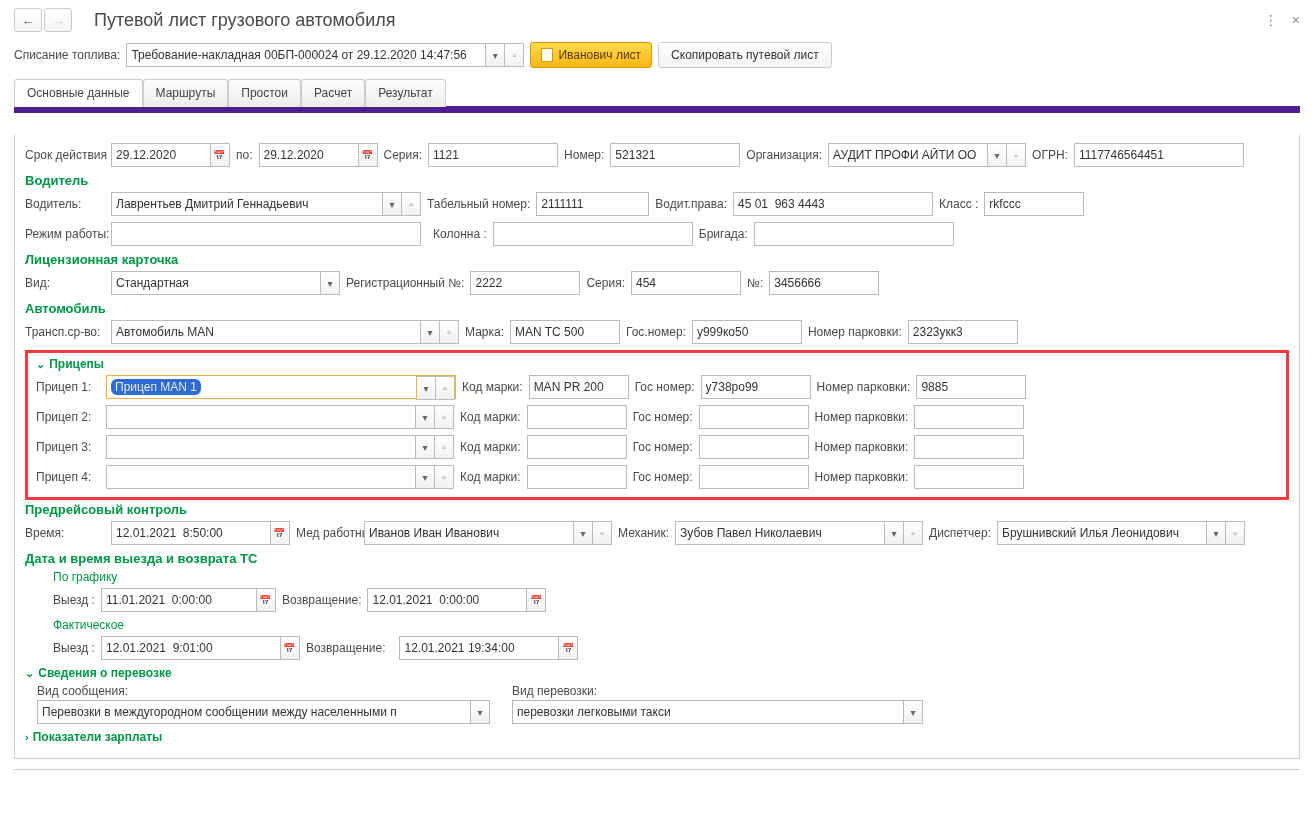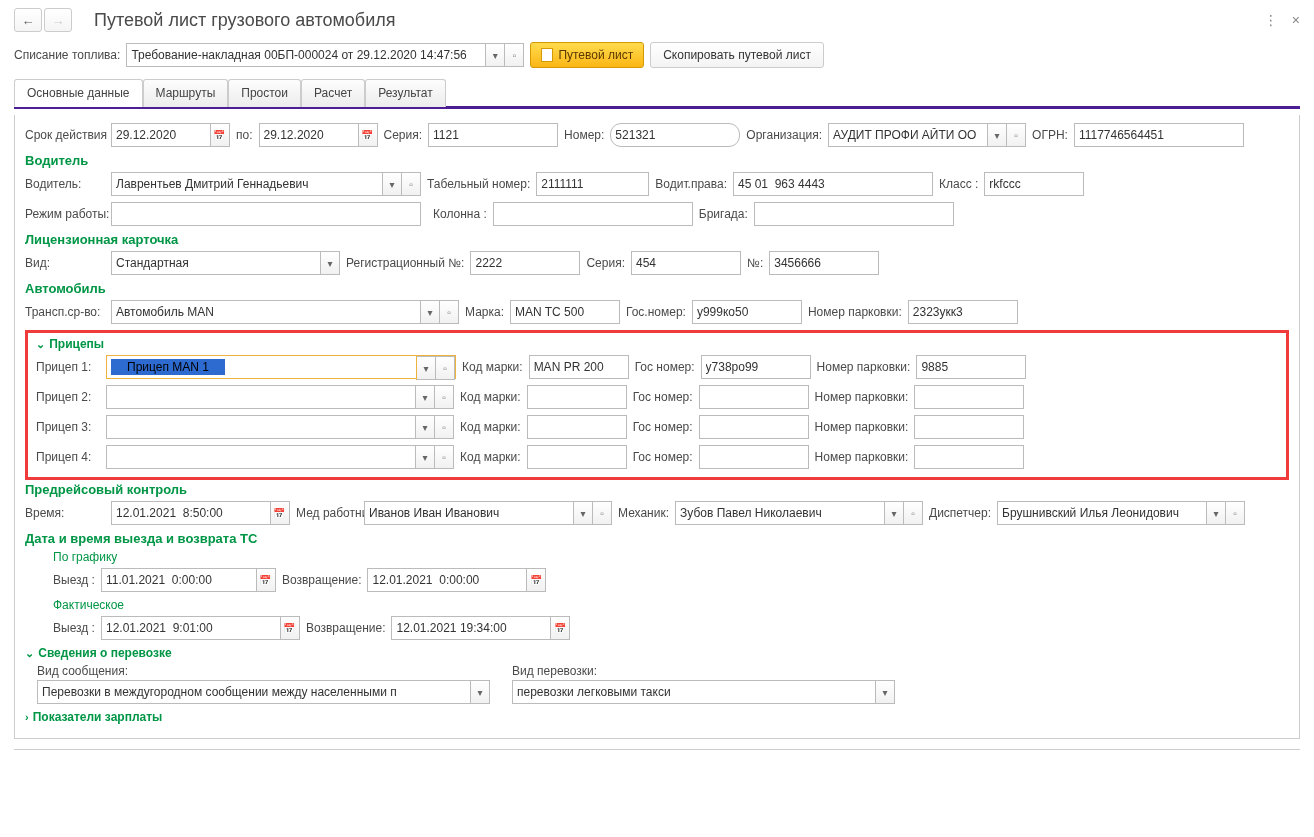--- a/index.html
+++ b/index.html
@@ -13,30 +13,30 @@
 .toolbar-row { display:flex; align-items:center; gap:6px; margin-bottom:10px; }
 .label { color:#4a4a4a; white-space:nowrap; }
 .caret-label { color:#4a4a4a; cursor:pointer; }
 .input { height:24px; border:1px solid #bbb; padding:0 4px; background:#fff; color:#333;}
 .input-group { display:flex; align-items:stretch; }
 .input-group .input { border-right:none; }
 .ig-btn { width:20px; height:24px; border:1px solid #bbb; background:linear-gradient(#fff,#f1f1f1); display:flex; align-items:center; justify-content:center; cursor:pointer; font-size:10px; color:#666; margin-left:-1px;}
 .btn-yellow { height:26px; background:linear-gradient(#ffdb4d,#fbb615); border:1px solid #d69a00; border-radius:3px; padding:0 10px; display:flex; align-items:center; gap:5px; cursor:pointer; color:#5a3900;}
 .btn-yellow .doc-icon{width:12px;height:14px;background:#fff;border:1px solid #d69a00;}
 .btn-gray { height:26px; background:linear-gradient(#fff,#f3f3f3); border:1px solid #ccc; border-radius:3px; padding:0 12px; cursor:pointer; color:#333;}
-.tabs { display:flex; border-bottom:3px solid #4c1d95; margin-bottom:6px;}
+.tabs { display:flex; border-bottom:7px solid #4c1d95; margin-bottom:22px;}
 .tab { padding:6px 12px; border:1px solid #ccc; border-bottom:none; background:linear-gradient(#fdfdfd,#ececec); margin-right:0px; cursor:pointer; position:relative; top:1px; border-radius:3px 3px 0 0; color:#444;}
 .tab.active { background:#fff; border-bottom:1px solid #fff; }
 .content { border:1px solid #ccc; border-top:none; padding:8px 10px 14px 10px; }
 .row { display:flex; align-items:center; gap:6px; margin-bottom:6px; flex-wrap:nowrap; }
 .section-title { color:#009646; font-weight:bold; font-size:13px; margin:6px 0 4px 0; display:flex; align-items:center; gap:4px;}
 .section-title .chev { color:#009646; cursor:pointer; font-size:11px;}
 .sub-title { color:#009646; font-size:12px; margin:2px 0 4px 28px;}
 .highlight-box { border:3px solid #ef3b3b; padding:4px 8px 8px 8px; margin:2px 0;}
-.selected-text { background:#2d6bd1; color:#000000; padding:1px 16px; }
+.selected-text { background:#2d6bd1; color:#e5e5e5; padding:1px 4px;border-radius:6px; }
 .input-sel-wrap { border:1px solid #f0b23e; height:24px; display:flex; align-items:stretch; }
 .input-sel-wrap .sel-inner{flex:1; padding:0 4px; display:flex; align-items:center;}
 .footer-line { border-top:1px solid #ccc; margin-top:10px;}
 </style>
 </head>
 <body>
 
 <div class="titlebar">
   <button class="nav-btn">←</button>
   <button class="nav-btn disabled">→</button>
@@ -49,21 +49,21 @@
 
 <div class="toolbar-row">
   <span class="label">Списание топлива:</span>
   <div class="input-group">
     <input class="input" style="width: 360px;" value="Требование-накладная 00БП-000024 от 29.12.2020 14:47:56">
     <div class="ig-btn">▾</div>
     <div class="ig-btn">▫</div>
   </div>
   <button class="btn-yellow">
     <span class="doc-icon"></span>
-    <span>Путевой лист</span>
+    <span>Иванович лист</span>
   </button>
   <button class="btn-gray">Скопировать путевой лист</button>
 </div>
 
 <div class="tabs">
   <div class="tab active">Основные данные</div>
   <div class="tab">Маршруты</div>
   <div class="tab">Простои</div>
   <div class="tab">Расчет</div>
   <div class="tab">Результат</div>
@@ -78,21 +78,21 @@
       <div class="ig-btn">📅</div>
     </div>
     <span class="caret-label">по:</span>
     <div class="input-group">
       <input class="input" style="width: 100px;" value="29.12.2020">
       <div class="ig-btn">📅</div>
     </div>
     <span class="label">Серия:</span>
     <input class="input" style="width: 130px;" value="1121">
     <span class="label">Номер:</span>
-    <input class="input" style="width: 130px; border-radius: 11px;" value="521321">
+    <input class="input" style="width: 130px;" value="521321">
     <span class="label">Организация:</span>
     <div class="input-group">
       <input class="input" style="width: 160px;" value="АУДИТ ПРОФИ АЙТИ ОО">
       <div class="ig-btn">▾</div>
       <div class="ig-btn">▫</div>
     </div>
     <span class="label">ОГРН:</span>
     <input class="input" style="width: 170px;" value="1117746564451">
   </div>
 
@@ -263,41 +263,41 @@
   </div>
   <div class="sub-title">Фактическое</div>
   <div class="row" style="margin-left:28px">
     <span class="label">Выезд   :</span>
     <div class="input-group">
       <input class="input" style="width: 180px;" value="12.01.2021  9:01:00">
       <div class="ig-btn">📅</div>
     </div>
     <span class="label">Возвращение:</span>
     <div class="input-group">
-      <input class="input" style="width: 160px;" value="12.01.2021 19:34:00">
+      <input class="input" style="width: 160px; margin-left: 8px;" value="12.01.2021 19:34:00">
       <div class="ig-btn">📅</div>
     </div>
   </div>
 
   <div class="section-title">
     <span class="chev">⌄</span>
     <span>Сведения о перевозке</span>
   </div>
   <div class="row" style="margin-left:12px">
     <div style="display:flex;flex-direction:column;gap:2px;">
       <span class="label">Вид сообщения:</span>
       <div class="input-group">
         <input class="input" style="width: 434px;" value="Перевозки в междугородном сообщении между населенными п">
         <div class="ig-btn">▾</div>
       </div>
     </div>
     <div style="display:flex;flex-direction:column;gap:2px;margin-left:16px;">
       <span class="label">Вид перевозки:</span>
       <div class="input-group">
-        <input class="input" style="width: 364px;" value="перевозки легковыми такси">
+        <input class="input" style="width: 392px;" value="перевозки легковыми такси">
         <div class="ig-btn">▾</div>
       </div>
     </div>
   </div>
 
   <div class="section-title" style="margin-bottom:0">
     <span class="chev">›</span>
     <span>Показатели зарплаты</span>
   </div>
 </div>

